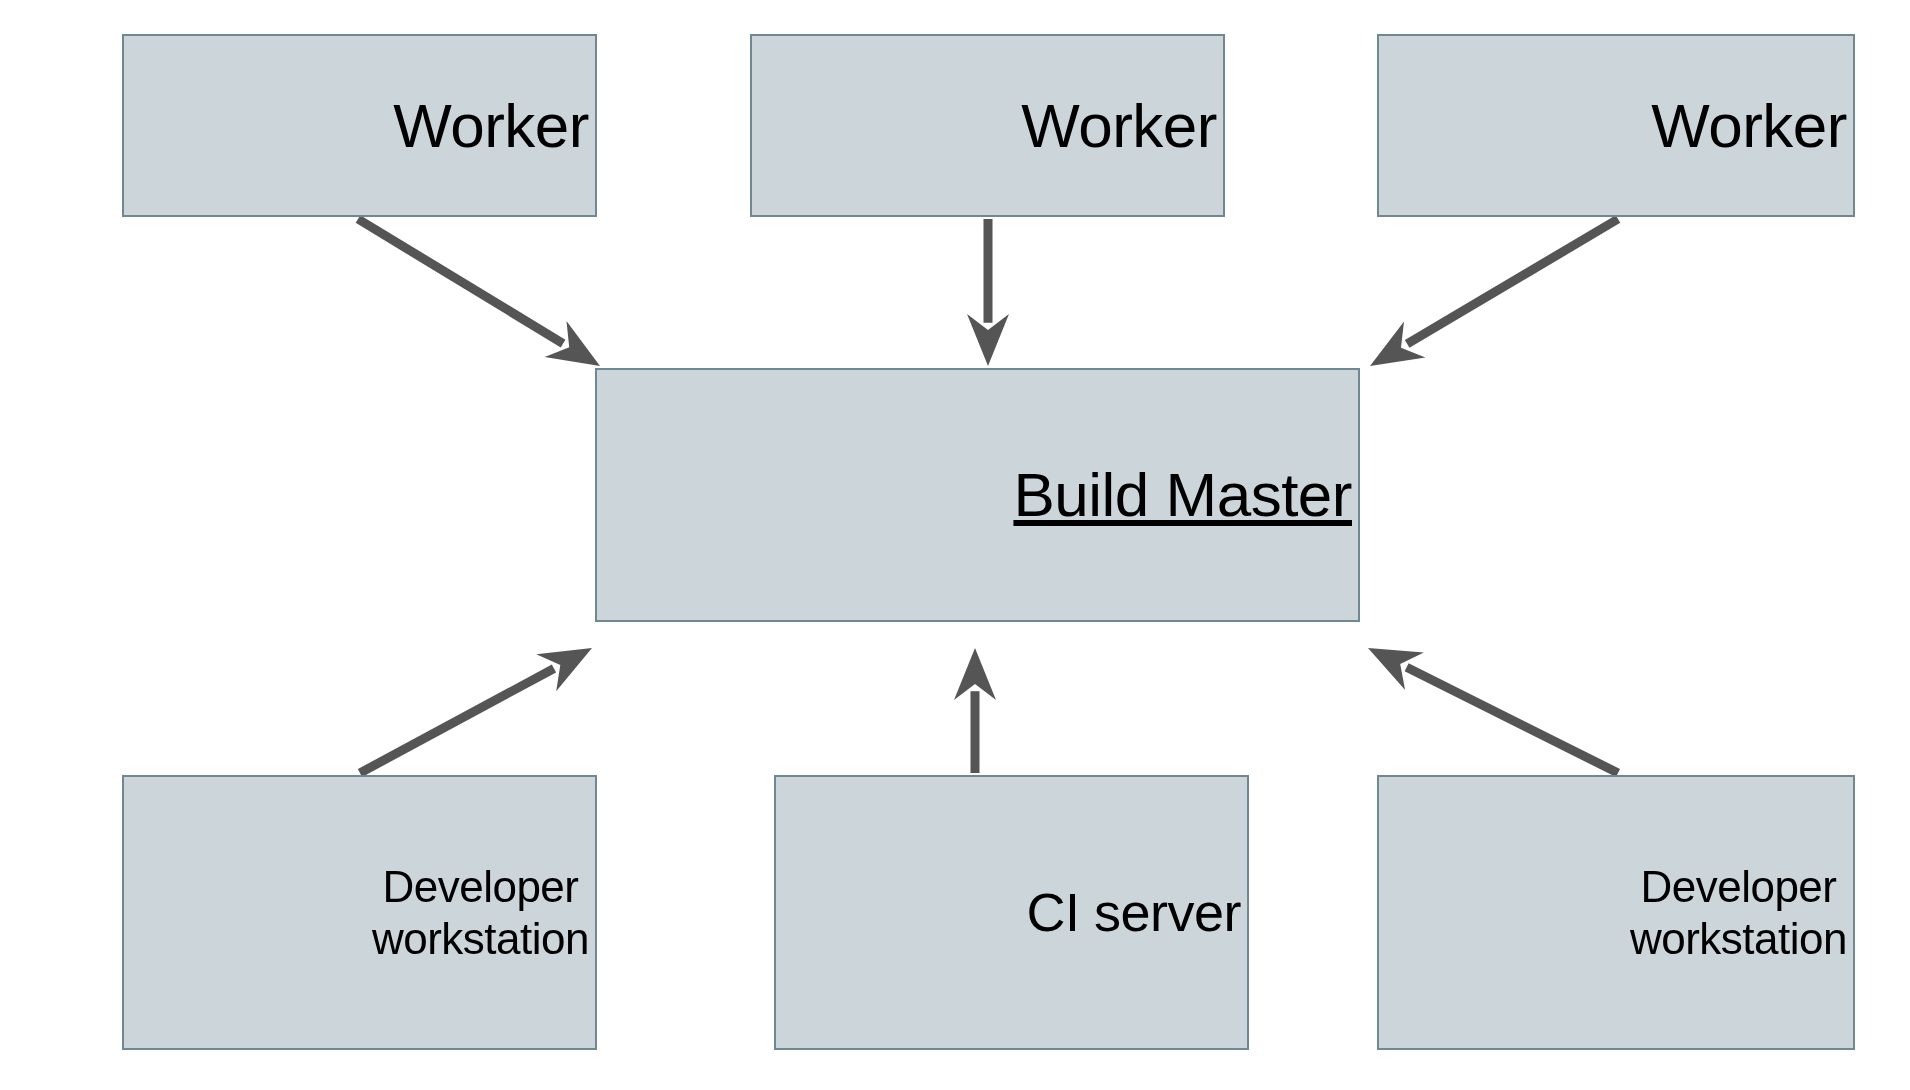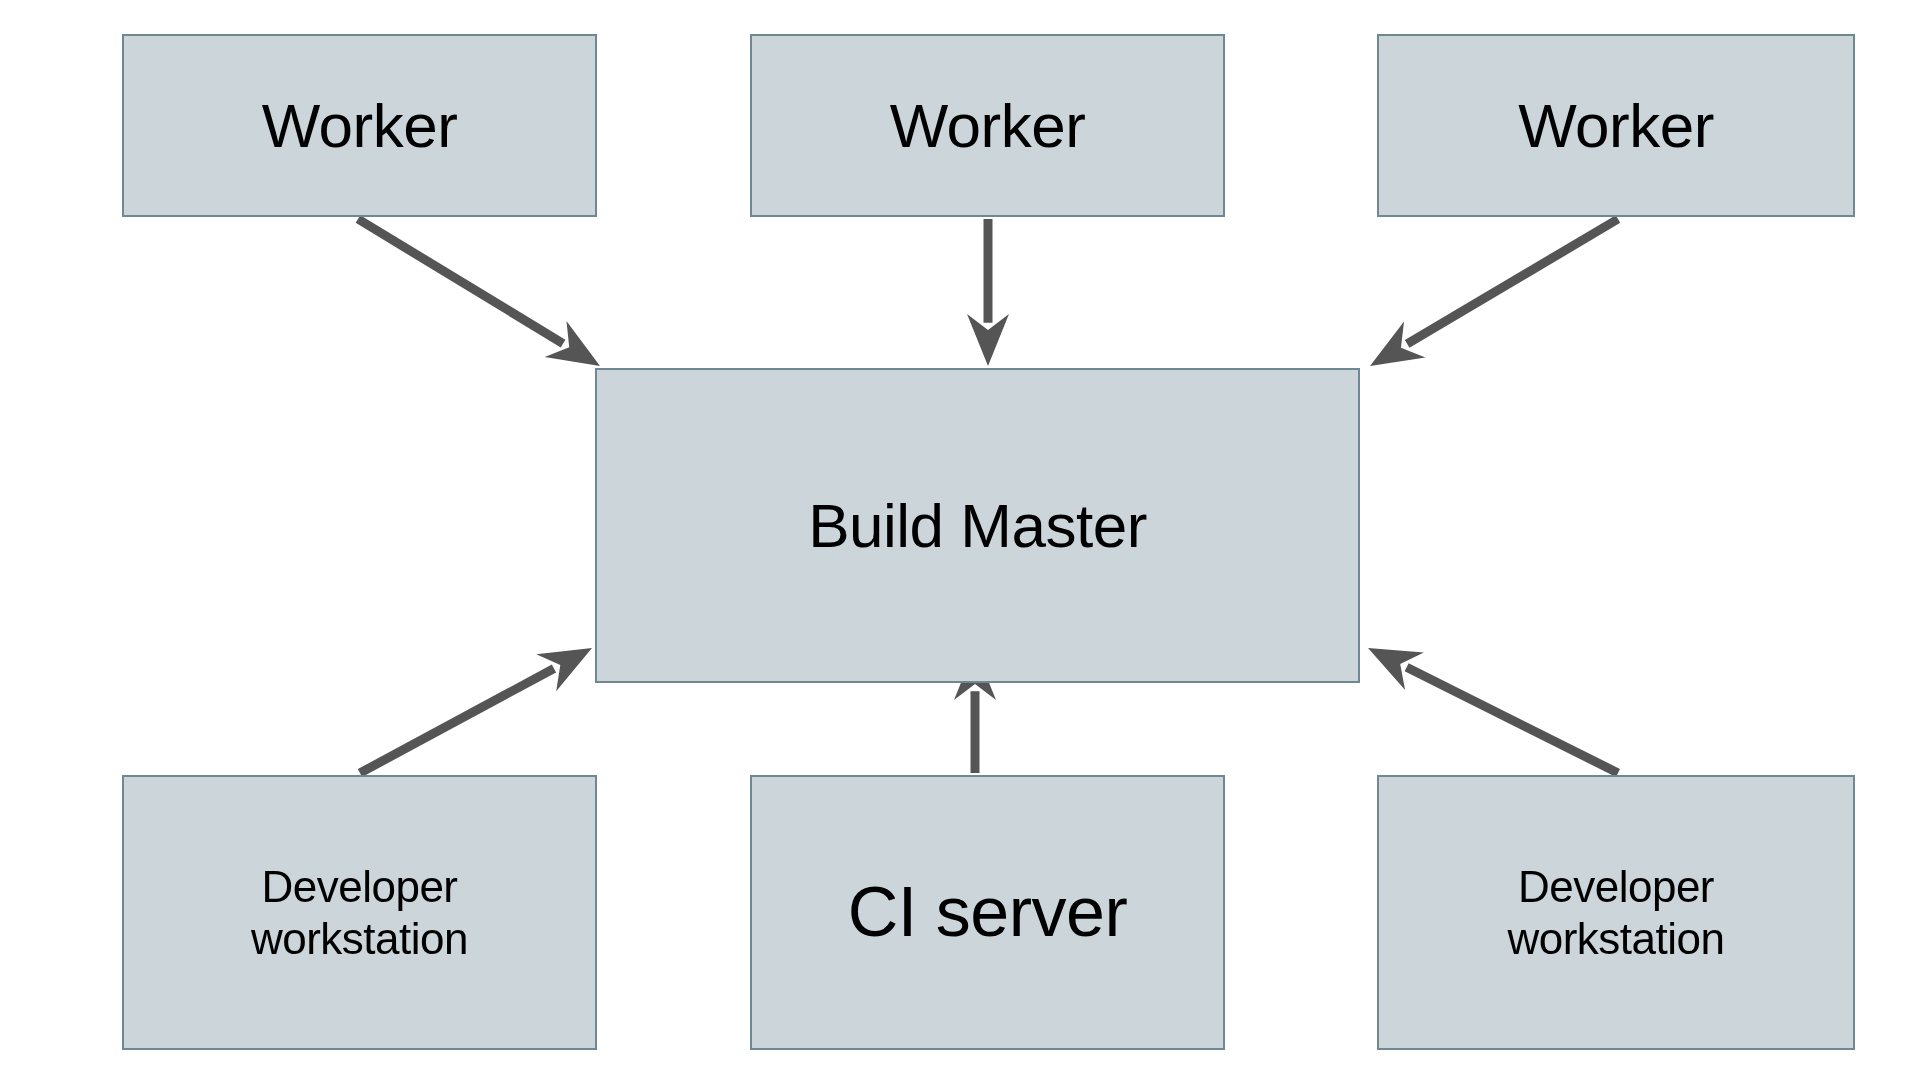--- a/index.html
+++ b/index.html
@@ -25,36 +25,36 @@
     height: 1090px;
     pointer-events: none;
   }
   .node {
     position: absolute;
     box-sizing: border-box;
     background: #ccd6da;
     border: 2px solid #708894;
     display: flex;
     align-items: center;
-    justify-content: center;
+    justify-content: flex-end;
     text-align: center;
     color: #000000;
     font-family: "Liberation Sans", sans-serif;
     font-weight: 400;
     line-height: 1.18;
     letter-spacing: -0.5px;
     white-space: pre-line;
   }
   .node-label {
     display: block;
     padding: 0 6px;
   }
   .n-worker      { font-size: 62px; }
   .n-master      { font-size: 62px; }
-  .n-ci          { font-size: 70px; }
+  .n-ci          { font-size: 54px; margin-left: 24px; }
   .n-dev         { font-size: 44px; }
 </style>
 </head>
 <body>
 
 <div id="canvas">
 
   <svg id="edges" viewBox="0 0 1910 1090" xmlns="http://www.w3.org/2000/svg">
       <line x1="358" y1="219" x2="563.0780146709833" y2="343.572182465432" stroke="#555555" stroke-width="9" stroke-linecap="butt"></line>
       <polygon points="600,366 544.6544582098427,356.9517402803661 569.231678892486,347.31015205452667 566.4592808128948,321.05536565493315" fill="#555555"></polygon>
@@ -75,21 +75,21 @@
   </div>
 
   <div class="node n-worker" style="left: 750px; top: 34px; width: 475px; height: 183px; background: rgb(204, 214, 218); border-color: rgb(112, 136, 148); color: rgb(0, 0, 0);">
     <span class="node-label">Worker</span>
   </div>
 
   <div class="node n-worker" style="left: 1377px; top: 34px; width: 478px; height: 183px; background: rgb(204, 214, 218); border-color: rgb(112, 136, 148); color: rgb(0, 0, 0);">
     <span class="node-label">Worker</span>
   </div>
 
-  <div class="node n-master" style="left: 595px; top: 368px; width: 765px; height: 315px; background: rgb(204, 214, 218); border-color: rgb(112, 136, 148); color: rgb(0, 0, 0);">
+  <div class="node n-master" style="left: 595px; top: 368px; width: 765px; height: 254px; background: rgb(204, 214, 218); border-color: rgb(112, 136, 148); color: rgb(0, 0, 0); text-decoration: underline;">
     <span class="node-label">Build Master</span>
   </div>
 
   <div class="node n-dev" style="left: 122px; top: 775px; width: 475px; height: 275px; background: rgb(204, 214, 218); border-color: rgb(112, 136, 148); color: rgb(0, 0, 0);">
     <span class="node-label">Developer
 workstation</span>
   </div>
 
   <div class="node n-ci" style="left: 750px; top: 775px; width: 475px; height: 275px; background: rgb(204, 214, 218); border-color: rgb(112, 136, 148); color: rgb(0, 0, 0);">
     <span class="node-label">CI server</span>

